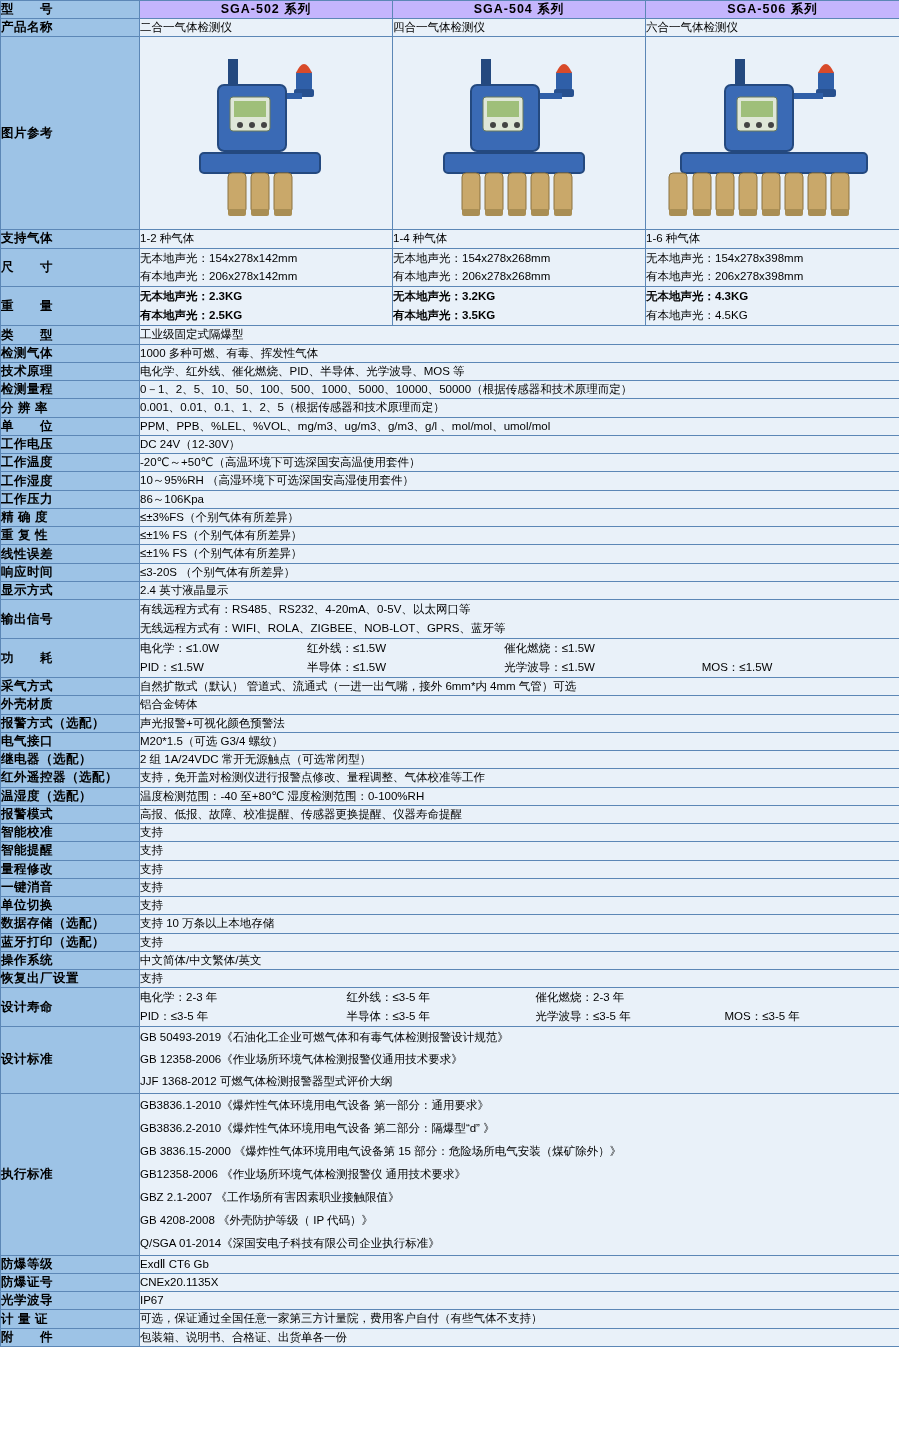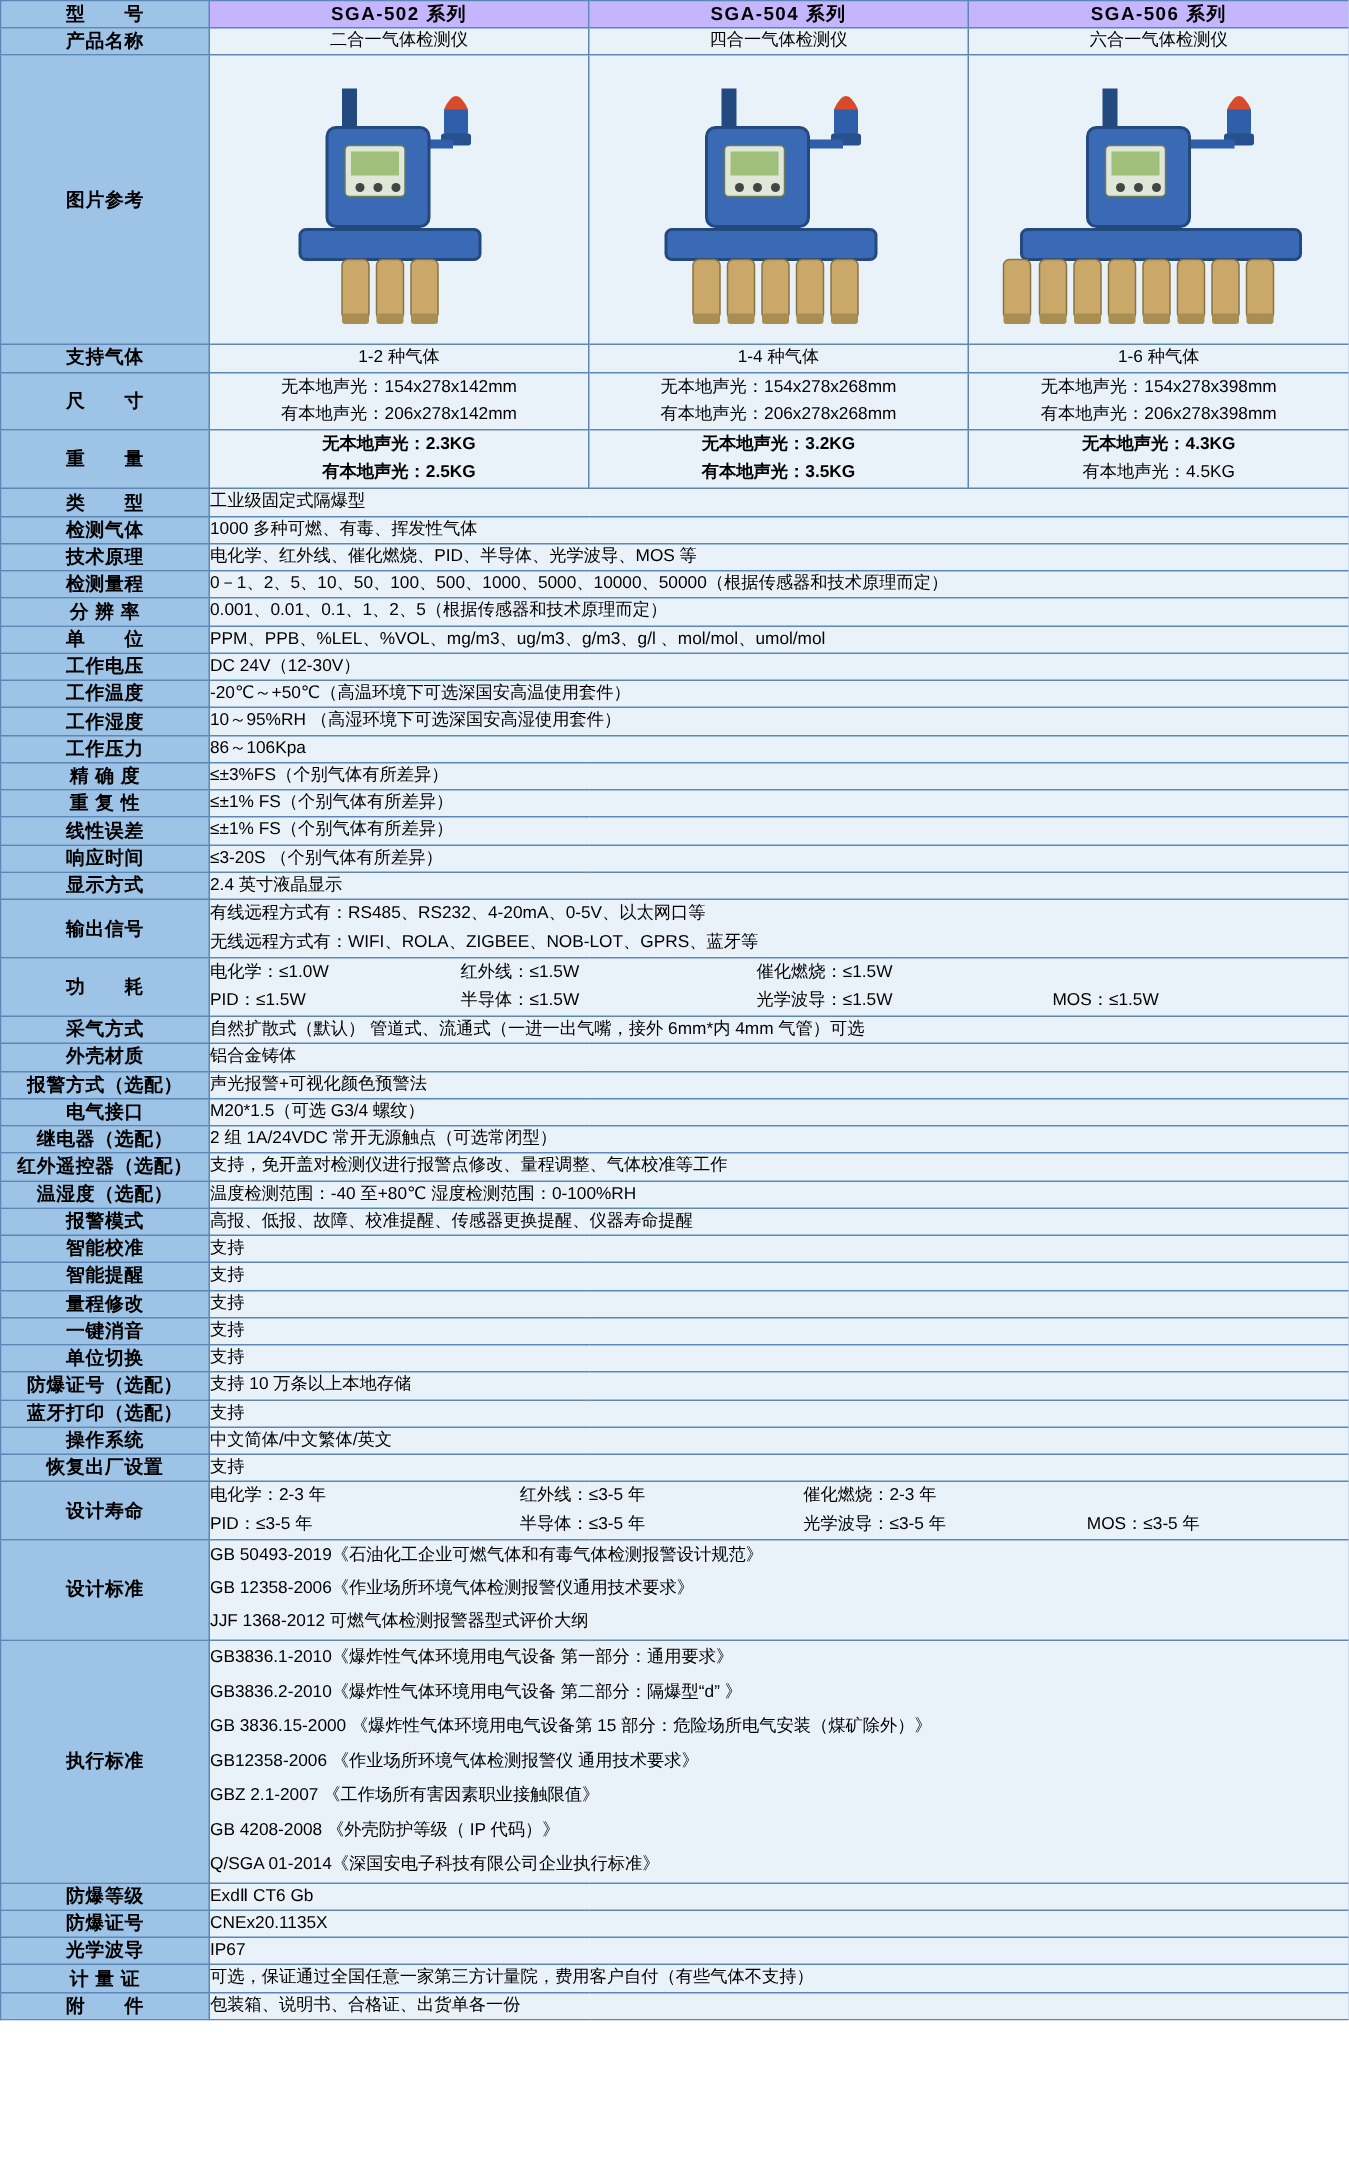--- a/index.html
+++ b/index.html
@@ -18,36 +18,35 @@
     width: 899px;
     table-layout: fixed;
   }
   table.spec td {
     border: 1px solid #5c87b6;
     padding: 0;
     vertical-align: middle;
   }
   .label-cell {
     background: #9dc3e6;
-    text-align: center;
+    text-align: left;
     font-weight: bold;
     color: #000;
     font-size: 12.5px;
     letter-spacing: 0.5px;
     padding: 4px 2px;
     width: 139px;
   }
   .value-cell {
     background: #e9f1f9;
     padding: 4px 6px 4px 8px;
     font-size: 11.5px;
     line-height: 1.5;
   }
   .value-cell.center {
-    text-align: center;
   }
   .head-cell {
     background: #c4b5fd;
     text-align: center;
     font-weight: bold;
     font-size: 12.5px;
     padding: 5px 2px;
     letter-spacing: 1px;
   }
   .sub-rows div { line-height: 1.65; }
@@ -378,21 +377,21 @@
   </tr>
   <tr>
     <td class="label-cell">一键消音</td>
     <td class="value-cell" colspan="3">支持</td>
   </tr>
   <tr>
     <td class="label-cell">单位切换</td>
     <td class="value-cell" colspan="3">支持</td>
   </tr>
   <tr>
-    <td class="label-cell">防爆证号（选配）</td>
+    <td class="label-cell">数据存储（选配）</td>
     <td class="value-cell" colspan="3">支持 10 万条以上本地存储</td>
   </tr>
   <tr>
     <td class="label-cell">蓝牙打印（选配）</td>
     <td class="value-cell" colspan="3">支持</td>
   </tr>
   <tr>
     <td class="label-cell">操作系统</td>
     <td class="value-cell" colspan="3">中文简体/中文繁体/英文</td>
   </tr>

